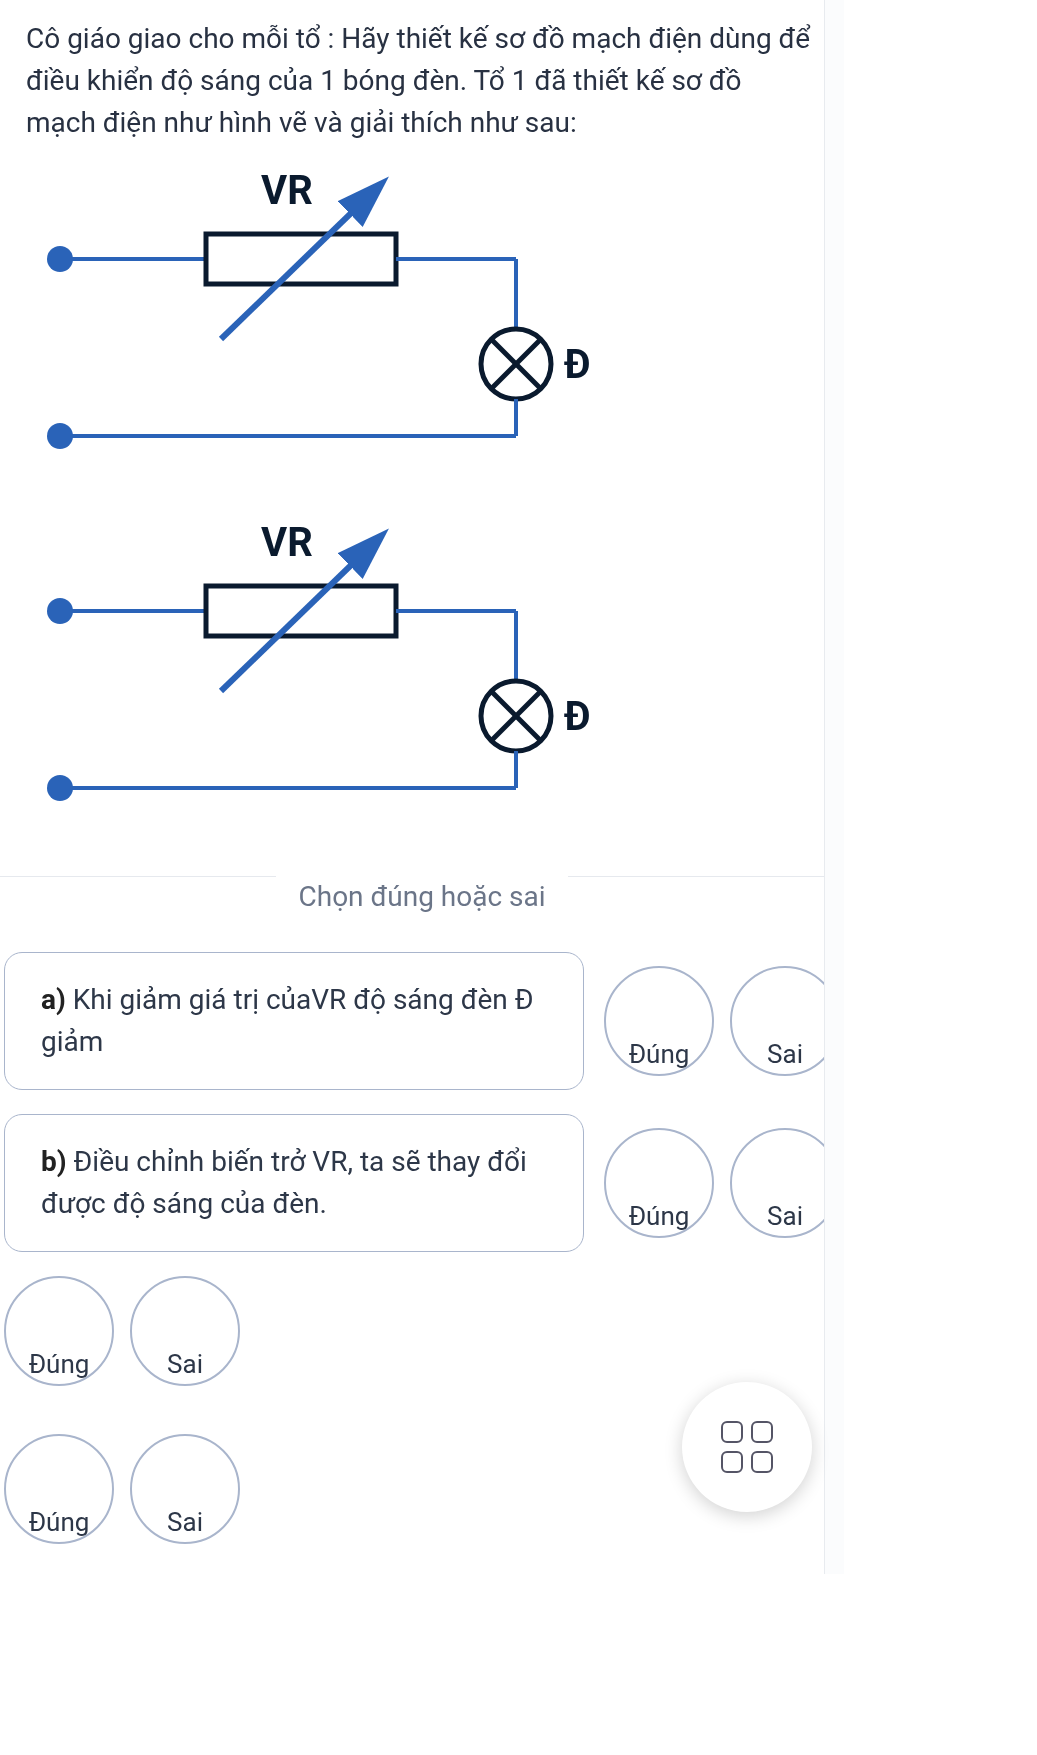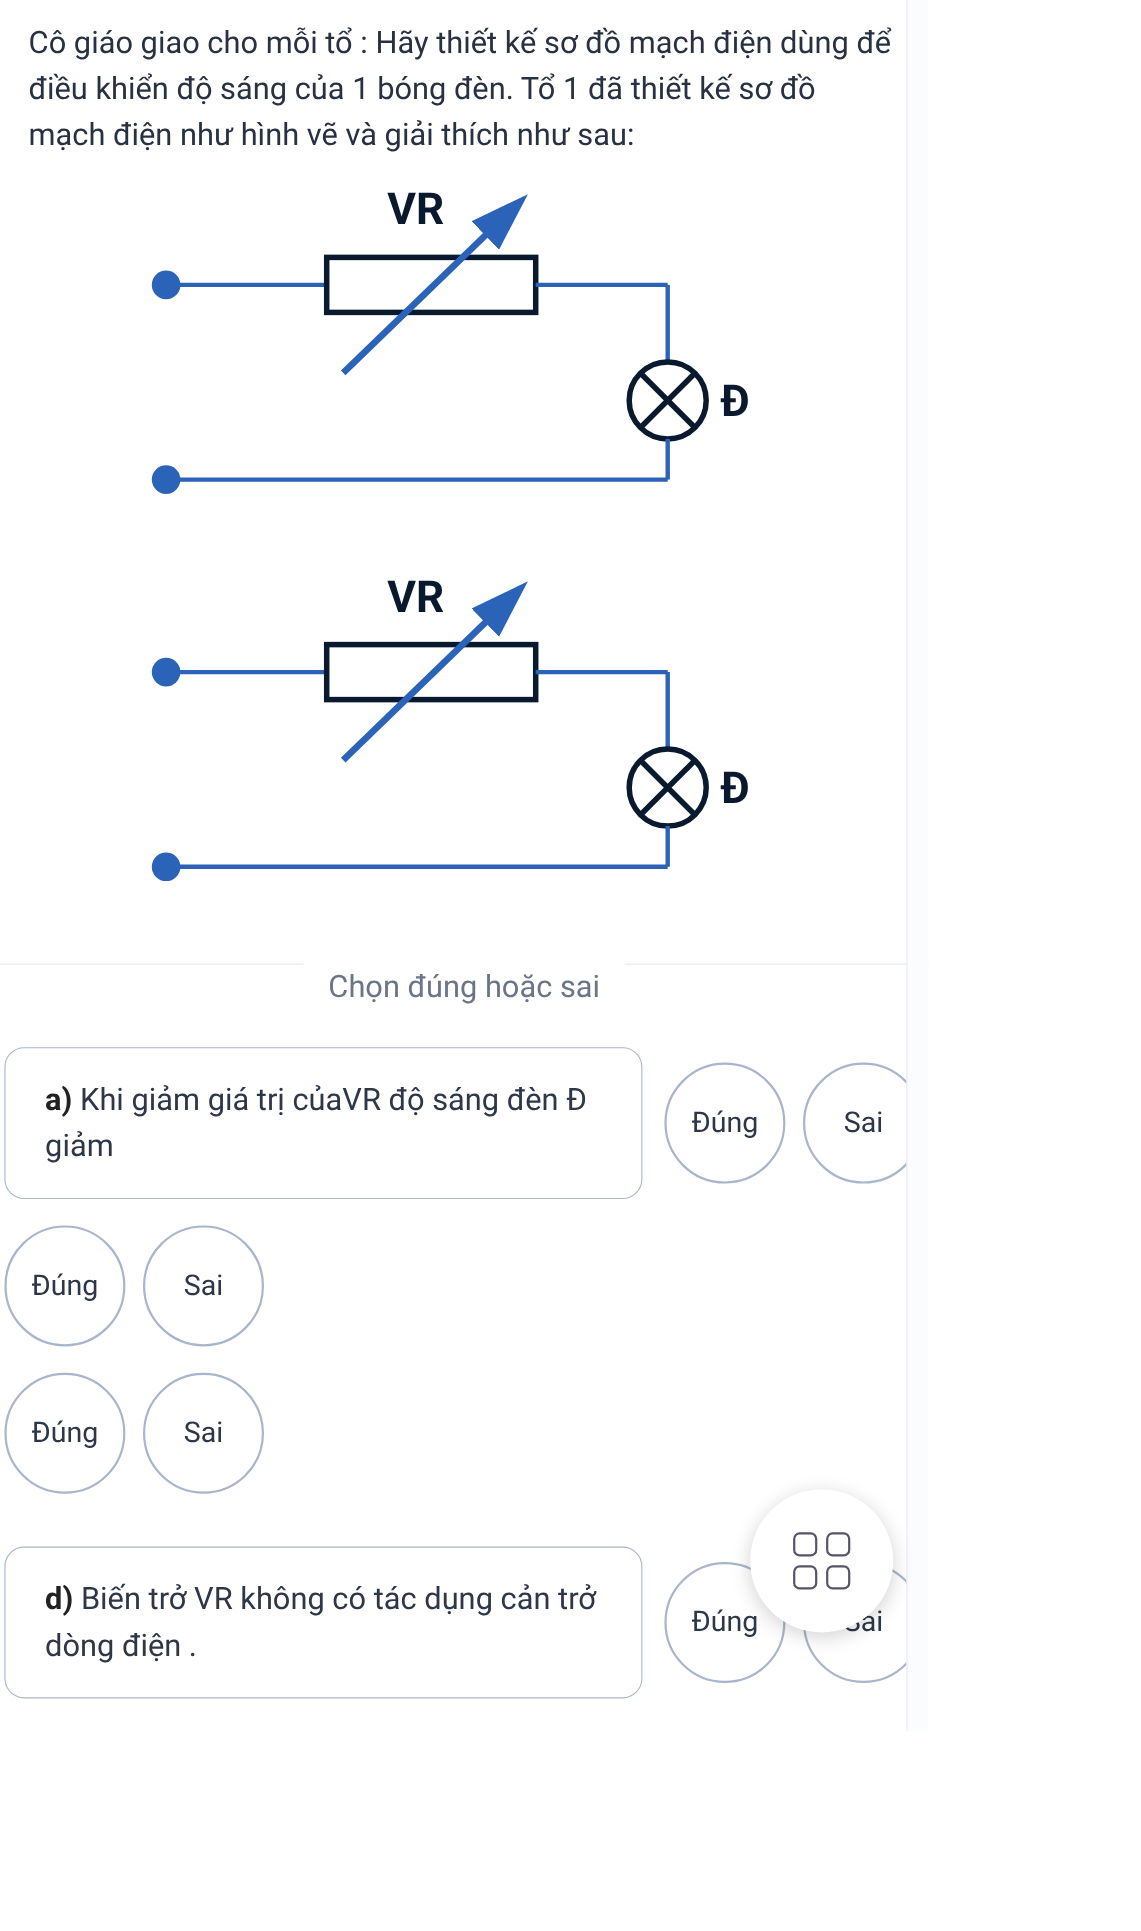--- a/index.html
+++ b/index.html
@@ -6,21 +6,21 @@
   body {
     font-family: -apple-system, BlinkMacSystemFont, "Segoe UI", Roboto, Arial, sans-serif;
     width: 1037px;
     background: #fff;
     color: #283142;
     font-size: 28px;
     line-height: 1.5;
   }
   .content { padding: 18px 26px 0 26px; }
   .question-text { margin-bottom: 20px; }
-  .diagram-block { padding: 0 0 40px 10px; text-align: center; }
+  .diagram-block { padding: 0 0 40px 10px; }
   .divider-row {
     display: flex;
     align-items: flex-start;
     gap: 22px;
     margin: 8px 0 34px 0;
   }
   .divider-row hr {
     flex: 1;
     border: none;
     border-top: 1.5px solid #e6e9ee;
@@ -43,21 +43,21 @@
   }
   .option-card b { font-weight: 700; color: #222; }
   .btns { display: flex; gap: 16px; }
   .circle-btn {
     width: 110px;
     height: 110px;
     border-radius: 55px;
     border: 2px solid #a9b5cc;
     background: #fff;
     display: flex;
-    align-items: center;
+    align-items: flex-end;
     justify-content: center;
     font-size: 26px;
     color: #2d3748;
     cursor: pointer;
   }
   .fab {
     position: absolute;
     width: 130px; height: 130px;
     border-radius: 65px;
     background: #fff;
@@ -164,20 +164,24 @@
         <div class="circle-btn">
             <span>Đúng</span>
           </div>
         <div class="circle-btn">
             <span>Sai</span>
           </div>
       </div>
     </div>
 
     <div class="option-row">
+      <div class="option-card">
+        <b>b)</b>
+        <span>Điều chỉnh biến trở VR, ta sẽ thay đổi được độ sáng của đèn.</span>
+      </div>
       <div class="btns">
         <div class="circle-btn">
             <span>Đúng</span>
           </div>
         <div class="circle-btn">
             <span>Sai</span>
           </div>
       </div>
     </div>
 
@@ -197,24 +201,20 @@
         <span class="fab-grid">
           <span></span>
             <span></span>
             <span></span>
             <span></span>
         </span>
       </div>
     </div>
 
     <div class="option-row">
-      <div class="option-card">
-        <b>d)</b>
-        <span>Biến trở VR không có tác dụng cản trở dòng điện .</span>
-      </div>
       <div class="btns">
         <div class="circle-btn">
             <span>Đúng</span>
           </div>
         <div class="circle-btn">
             <span>Sai</span>
           </div>
       </div>
     </div>
 

